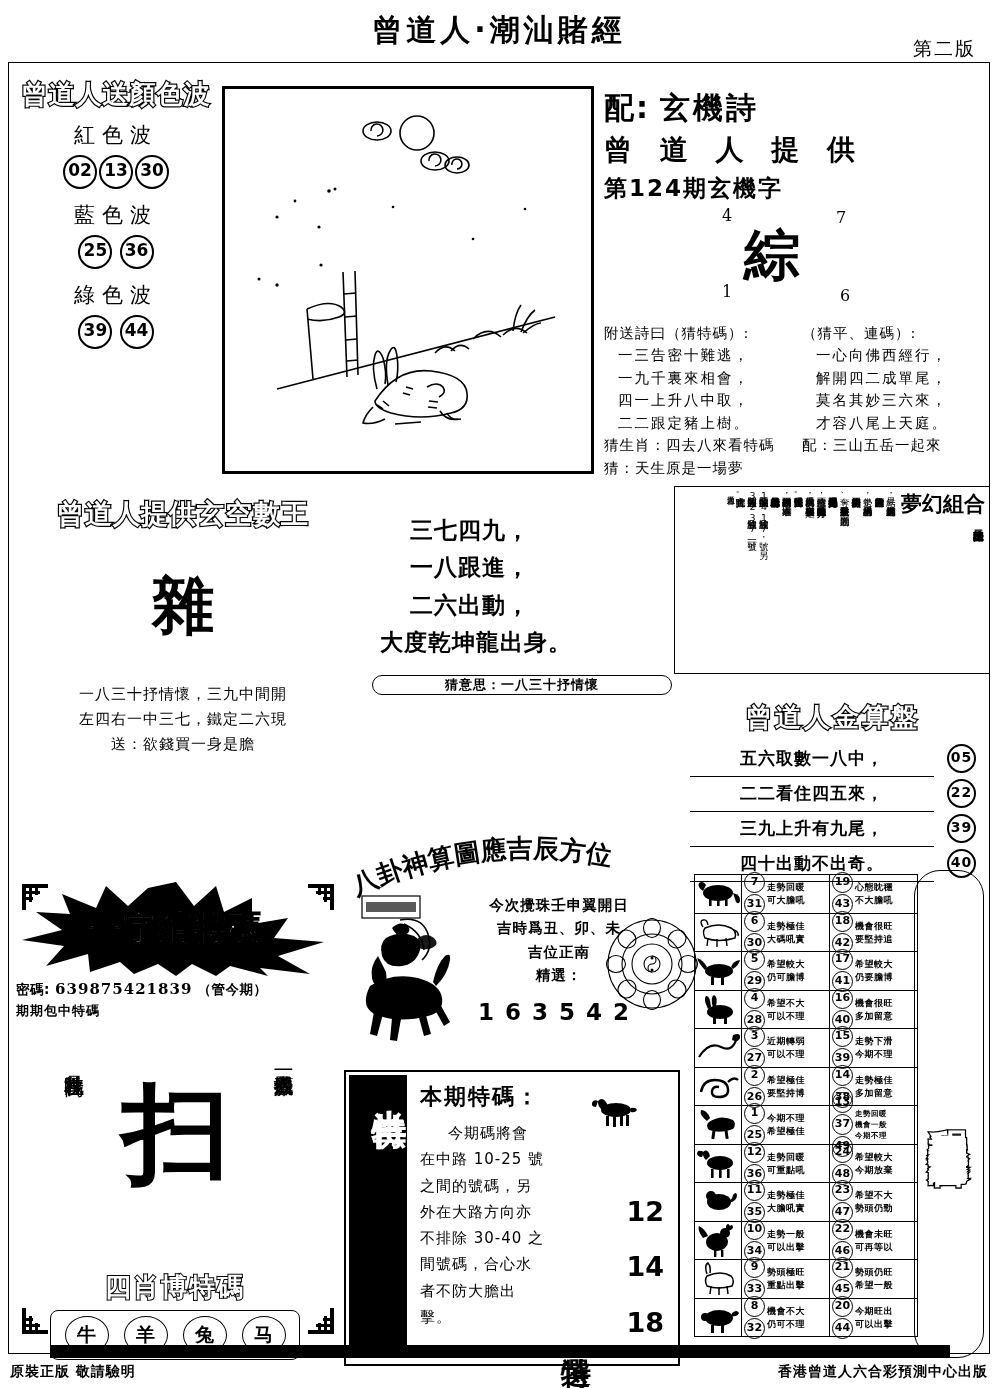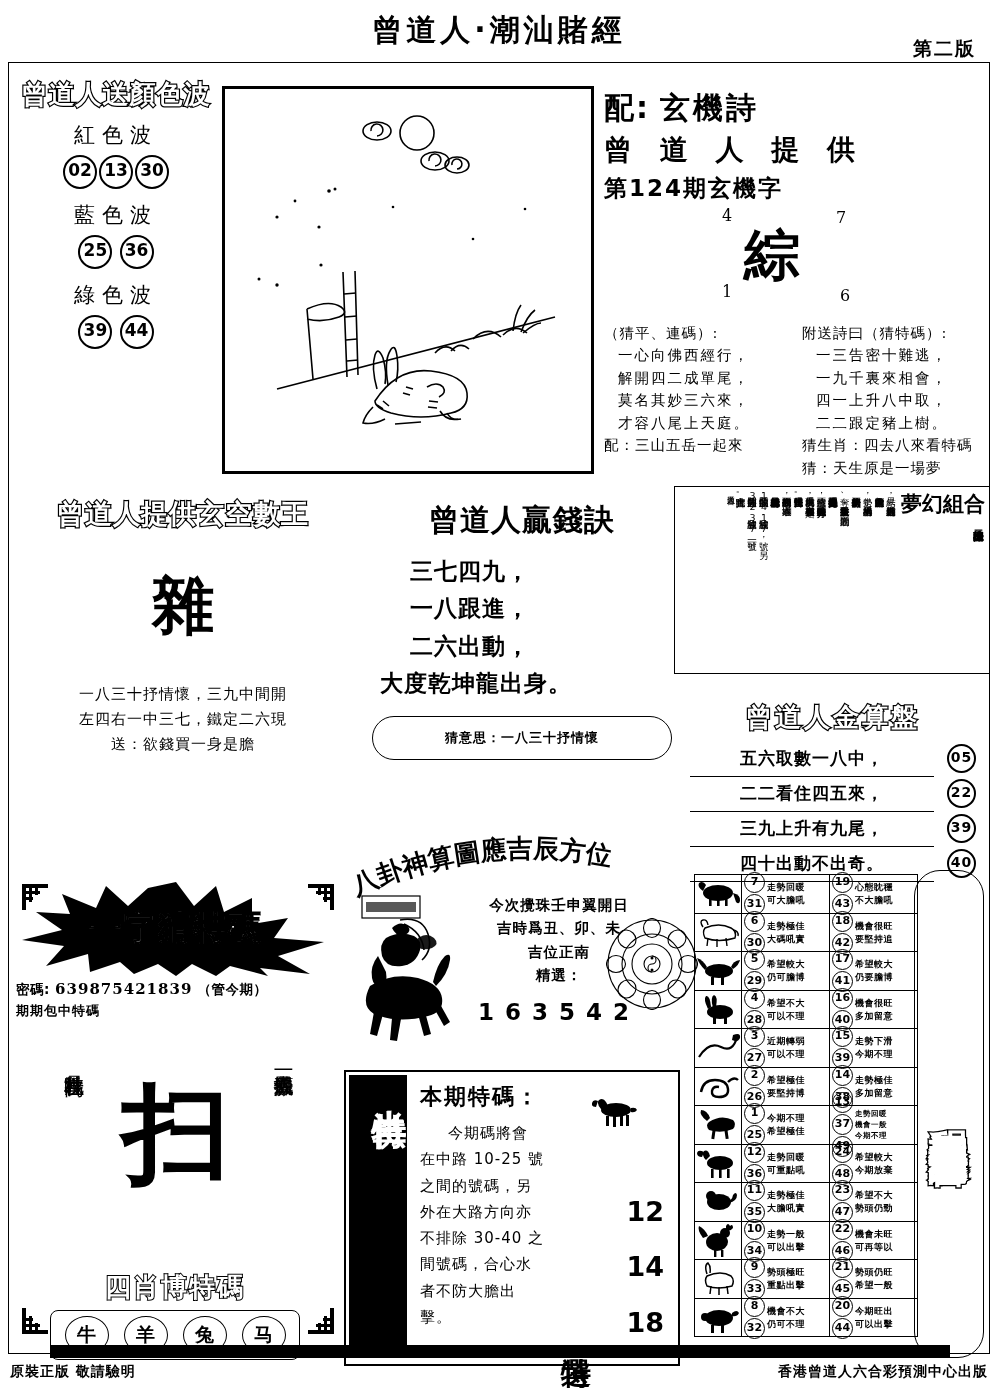--- a/index.html
+++ b/index.html
@@ -25,21 +25,21 @@
     -webkit-text-stroke:2.4px #000;
     paint-order:stroke fill;
     letter-spacing:1px;
   }
   .solidtitle{font-weight:bold;color:#000;}
 
   
   #page-border{left:8px;top:62px;width:980px;height:1290px;border:1.6px solid #000;}
   #masthead{left:0;top:10px;width:998px;}
   #masthead .t{font-size:30px;font-weight:bold;letter-spacing:4px;}
-  #edition{right:22px;top:36px;font-size:19px;font-weight:bold;letter-spacing:2px;}
+  #edition{right:22px;top:36px;font-size:19px;font-weight:normal;letter-spacing:2px;}
 
   
   #wave{left:16px;top:80px;width:200px;}
   #wave .hdr{font-size:26px;line-height:1.1;}
   #wave .lbl{font-size:21px;letter-spacing:7px;margin-top:12px;}
   #wave .nums{margin-top:6px;}
   #wave .nums .cnum{margin:0 1px;}
 
   
   #picbox{left:222px;top:86px;width:366px;height:382px;border:3px solid #000;background:#fff;}
@@ -65,21 +65,21 @@
   #xkblock .bt{font-size:27px;}
   #glyph{font-size:62px;font-weight:bold;font-family:"DejaVu Serif",serif;}
   #xkblock .lines{font-size:15px;line-height:1.65;letter-spacing:1px;}
 
   
   #winblock{left:372px;top:500px;width:300px;}
   #winblock .bt{font-size:30px;letter-spacing:1px;}
   #winblock .verse{font-size:23px;font-weight:bold;line-height:1.62;letter-spacing:1px;margin-top:12px;padding-left:38px;}
   #winblock .verse .last{margin-left:-30px;}
   #guess{margin-top:14px;border:1.6px solid #000;border-radius:999px;
-         font-size:13px;font-weight:bold;padding:12px 0;letter-spacing:1px;}
+         font-size:13px;font-weight:bold;padding:0 0;letter-spacing:1px;}
 
   
   #dream{left:674px;top:486px;width:314px;height:186px;border:1.6px solid #000;
          overflow:hidden;background:#fff;}
   #dream .inner{display:flex;flex-direction:row-reverse;height:100%;padding:3px 4px;box-sizing:border-box;}
   #dream .dt{font-size:21px;font-weight:bold;writing-mode:horizontal-tb;text-align:center;}
   #dream .vcol{writing-mode:vertical-rl;text-orientation:upright;font-size:9.5px;
                line-height:1.22;letter-spacing:0px;}
   #dream .lead{font-size:10.5px;font-weight:bold;}
 
@@ -251,53 +251,52 @@
   <div style="position:relative;height:108px;margin-top:2px;">
     <span class="corner abs" style="left:118px;top:0;">4</span>
     <span class="corner abs" style="left:232px;top:2px;">7</span>
     <span class="abs" id="bigchar" style="left:140px;top:12px;">綜</span>
     <span class="corner abs" style="left:118px;top:76px;">1</span>
     <span class="corner abs" style="left:236px;top:80px;">6</span>
   </div>
 
   <div class="poemwrap">
     <div class="col">
-      <div class="ph">（猜平、連碼）:</div>
-      <div class="pl">一心向佛西經行，</div>
-      <div class="pl">解開四二成單尾，</div>
-      <div class="pl">莫名其妙三六來，</div>
-      <div class="pl">才容八尾上天庭。</div>
-      <div class="pf">配：三山五岳一起來</div>
-    </div>
-    <div class="col">
       <div class="ph">附送詩曰（猜特碼）:</div>
       <div class="pl">一三告密十難逃，</div>
       <div class="pl">一九千裏來相會，</div>
       <div class="pl">四一上升八中取，</div>
       <div class="pl">二二跟定豬上樹。</div>
       <div class="pf">猜生肖：四去八來看特碼</div>
       <div class="pf">猜：天生原是一場夢</div>
+    </div>
+    <div class="col">
+      <div class="ph">（猜平、連碼）:</div>
+      <div class="pl">一心向佛西經行，</div>
+      <div class="pl">解開四二成單尾，</div>
+      <div class="pl">莫名其妙三六來，</div>
+      <div class="pl">才容八尾上天庭。</div>
+      <div class="pf">配：三山五岳一起來</div>
     </div>
   </div>
 </div>
 
 <div class="abs ctr" id="xkblock">
   <div class="bt outline">曾道人提供玄空數王</div>
   <div style="height:32px;"></div>
   <div id="glyph">雜</div>
   <div style="height:34px;"></div>
   <div class="lines">
     <div>一八三十抒情懷，三九中間開</div>
     <div>左四右一中三七，鐵定二六現</div>
     <div>送：欲錢買一身是膽</div>
   </div>
 </div>
 
 <div class="abs ctr" id="winblock">
-  <div class="bt solidtitle">曾道人贏錢訣</div>
   <div class="verse" style="text-align:left;">
     <div>三七四九，</div>
     <div>一八跟進，</div>
     <div>二六出動，</div>
     <div class="last">大度乾坤龍出身。</div>
   </div>
   <div id="guess">猜意思：一八三十抒情懷</div>
 </div>
 
 <div class="abs" id="dream">

